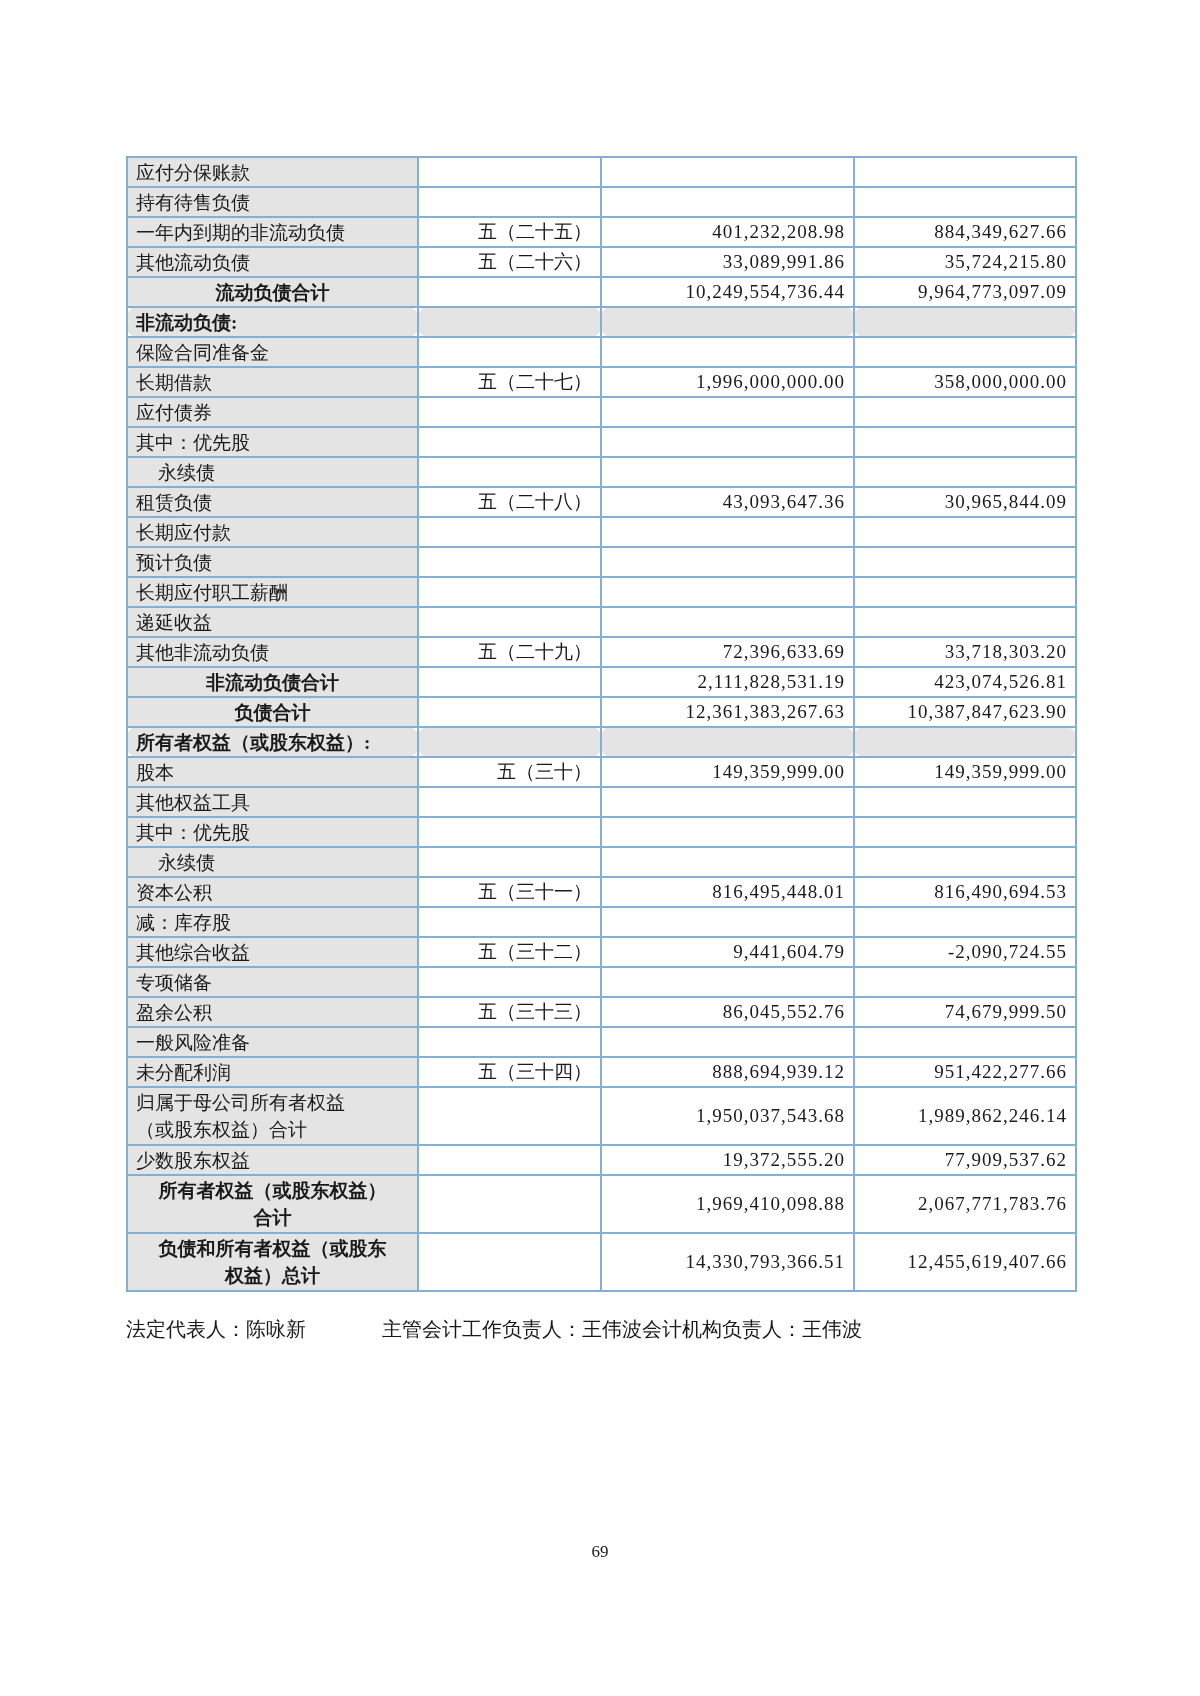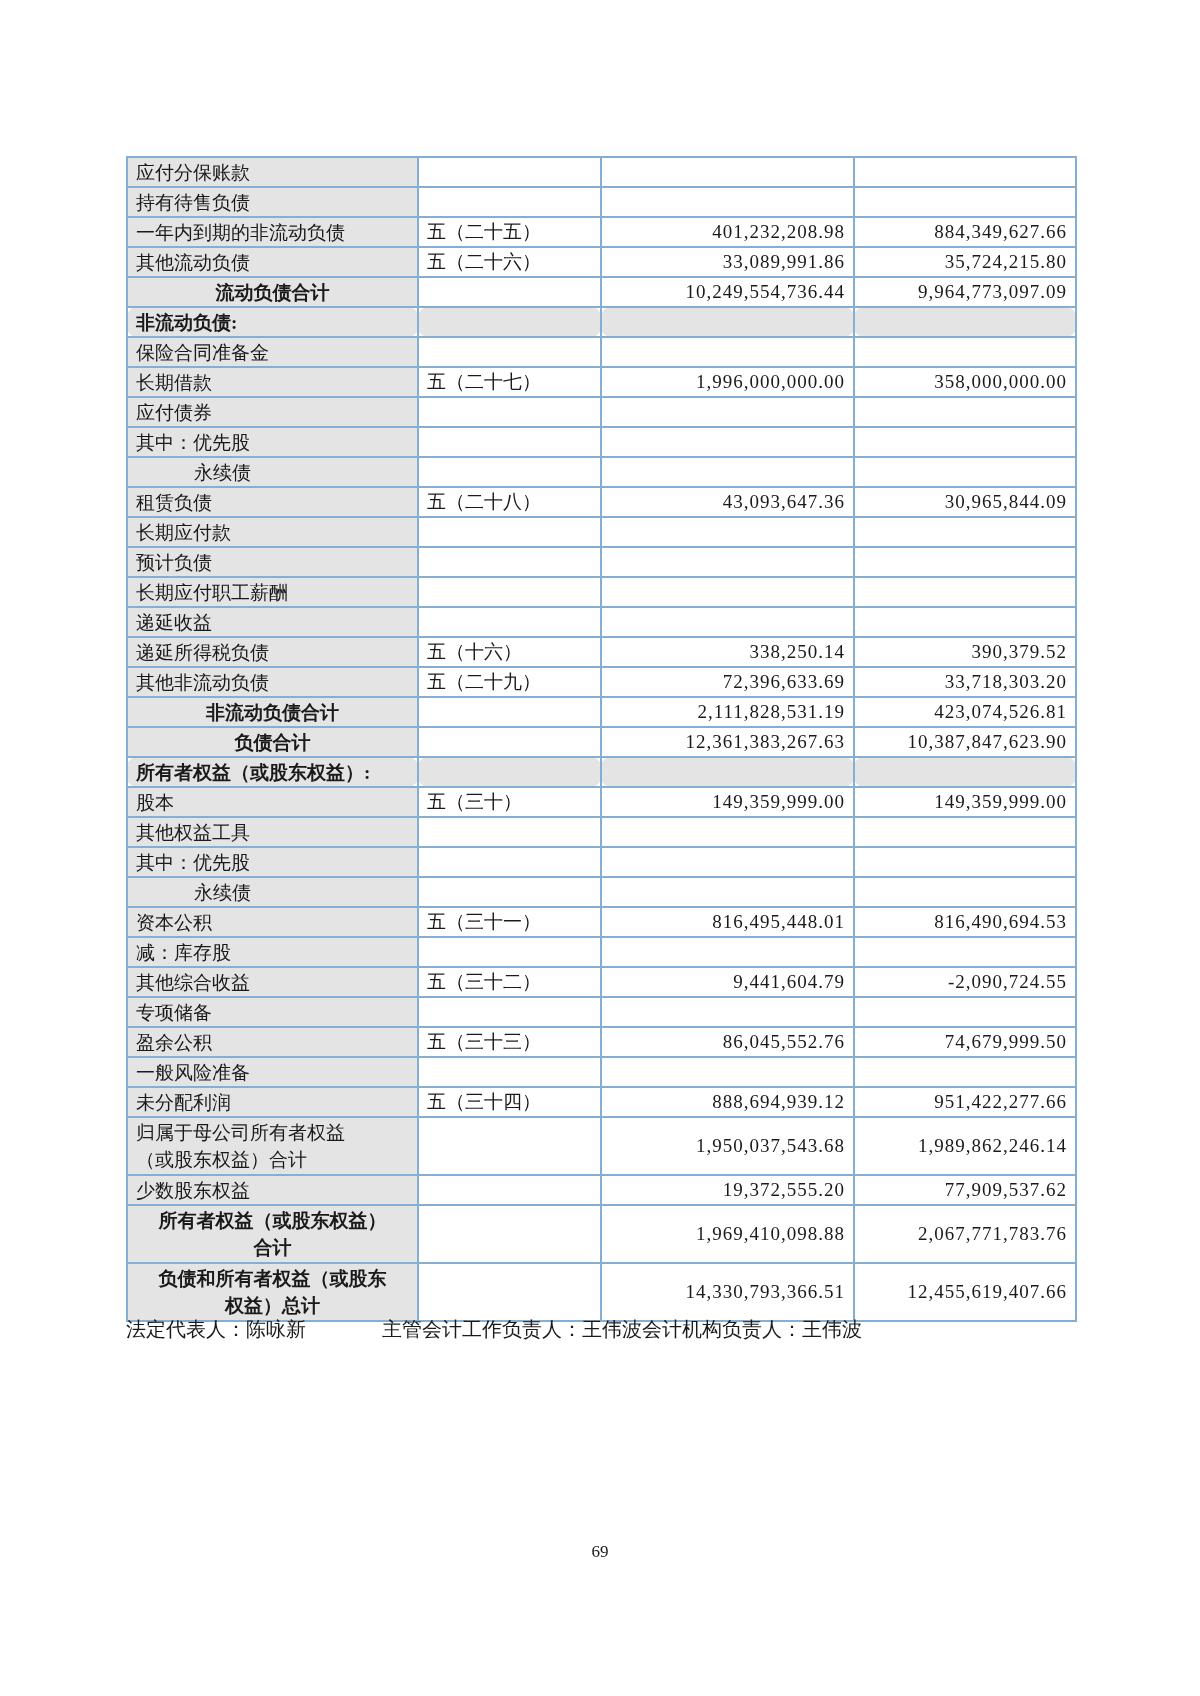--- a/index.html
+++ b/index.html
@@ -17,27 +17,27 @@
   }
   table.sheet td {
     border:2px solid #84aed2;
     font-size:19px;
     height:28px;
     padding:0 8px;
     vertical-align:middle;
     overflow:hidden;
   }
   td.c0 { background:#e4e4e5; white-space:pre-line; line-height:27px; padding-left:10px; }
-  td.c1 { text-align:left; }
+  td.c1 { text-align:right; }
   td.num { text-align:right; padding-right:12px; letter-spacing:1px; font-size:19px; }
 
   tr.section td { background:#e4e4e5;border-radius:10px; }
   tr.section td.c0 { font-weight:bold; }
   tr.subtotal td.c0 { font-weight:bold; text-align:center; padding-left:8px; }
-  tr.indent td.c0 { padding-left:66px; }
+  tr.indent td.c0 { padding-left:30px; }
   tr.row2 td { height:56px; }
 
   .signature {
     position:absolute; left:126px; top:1300px; width:1000px;
     font-size:20px; white-space:nowrap;margin-top:16px;
   }
   .signature .sig-right { margin-left:76px; }
 
   .page-number {
     position:absolute; left:0; top:1542px; width:1200px;
@@ -147,26 +147,20 @@
           <td class="num"></td>
           <td class="num"></td>
         </tr>
         <tr class="item">
           <td class="c0">递延收益</td>
           <td class="c1"></td>
           <td class="num"></td>
           <td class="num"></td>
         </tr>
         <tr class="item">
-          <td class="c0">递延所得税负债</td>
-          <td class="c1">五（十六）</td>
-          <td class="num">338,250.14</td>
-          <td class="num">390,379.52</td>
-        </tr>
-        <tr class="item">
           <td class="c0">其他非流动负债</td>
           <td class="c1">五（二十九）</td>
           <td class="num">72,396,633.69</td>
           <td class="num">33,718,303.20</td>
         </tr>
         <tr class="subtotal">
           <td class="c0">非流动负债合计</td>
           <td class="c1"></td>
           <td class="num">2,111,828,531.19</td>
           <td class="num">423,074,526.81</td>

